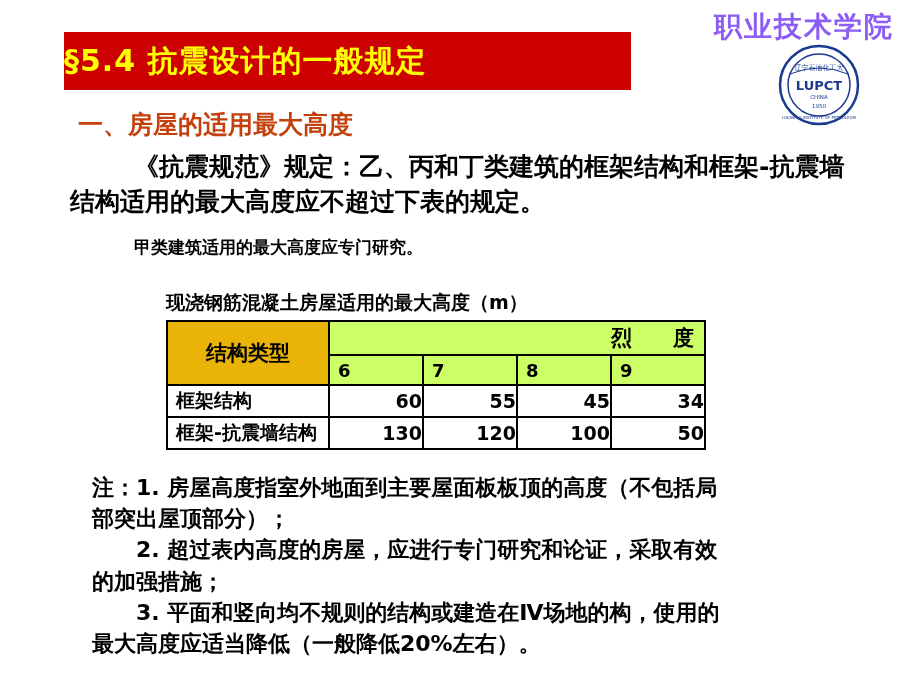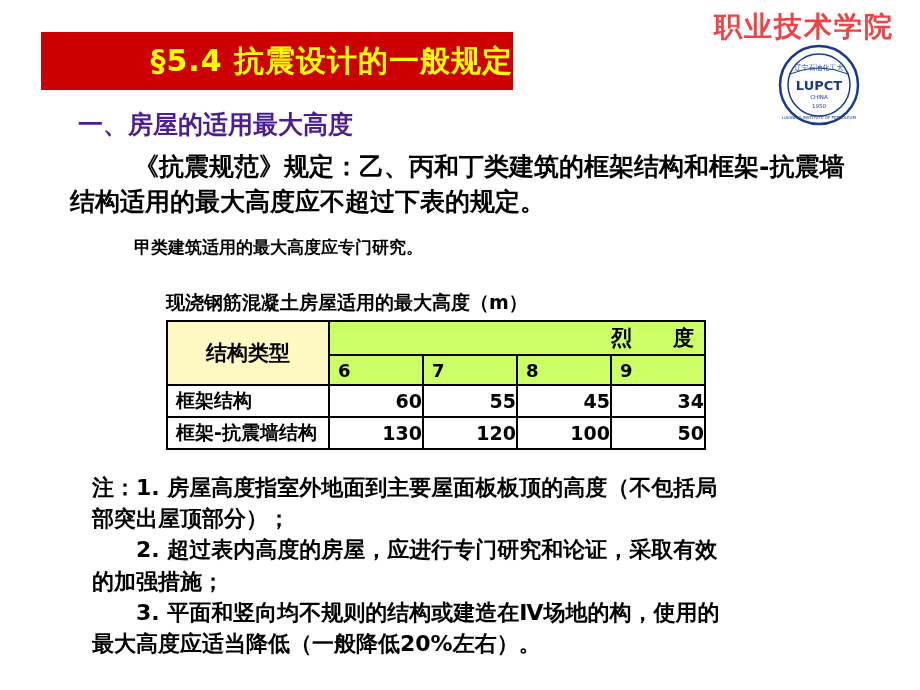--- a/index.html
+++ b/index.html
@@ -17,43 +17,43 @@
   .slide {
     position: relative;
     width: 920px;
     height: 690px;
     box-sizing: border-box;
   }
 
   
   .title-banner {
     position: absolute;
-    left: 41px;
+    left: 64px;
     top: 32px;
-    width: 472px;
+    width: 567px;
     height: 58px;
     background: #cc0000;
     display: flex;
     align-items: center;
-    justify-content: flex-end;
+    justify-content: flex-start;
   }
   .title-banner .title-text {
     color: #ffff00;
     font-size: 30px;
     font-weight: bold;
     letter-spacing: 1px;
     font-family: "DejaVu Sans", "Liberation Sans", sans-serif;
     white-space: nowrap;
   }
 
   .school-name {
     position: absolute;
     right: 26px;
     top: 8px;
-    color: #ef4444;
+    color: #8b5cf6;
     font-size: 28px;
     font-weight: bold;
     letter-spacing: 2px;
     white-space: nowrap;
   }
 
   .logo {
     position: absolute;
     right: 60px;
     top: 44px;
@@ -63,21 +63,21 @@
   }
   .logo svg { display: block; }
 
   
   .section-heading {
     position: absolute;
     left: 78px;
     top: 108px;
     font-size: 25px;
     font-weight: bold;
-    color: #4c1d95;
+    color: #c2410c;
     white-space: nowrap;
   }
 
   .para1 {
     position: absolute;
     left: 70px;
     top: 150px;
     width: 790px;
     font-size: 25px;
     font-weight: bold;
@@ -119,21 +119,21 @@
     color: #000000;
     background: #ffffff;
   }
   .data-table td, .data-table th {
     border: 2px solid #000000;
     padding: 0;
     text-align: left;
     font-weight: bold;
   }
   .data-table .hdr {
-    background: #fef9c3;
+    background: #eab308;
     text-align: center;
     font-size: 21px;
   }
   .data-table .hdr-deg {
     background: #ccff66;
     text-align: right;
     font-size: 21px;
     letter-spacing: 10px;
   }
   .data-table .subhdr {

